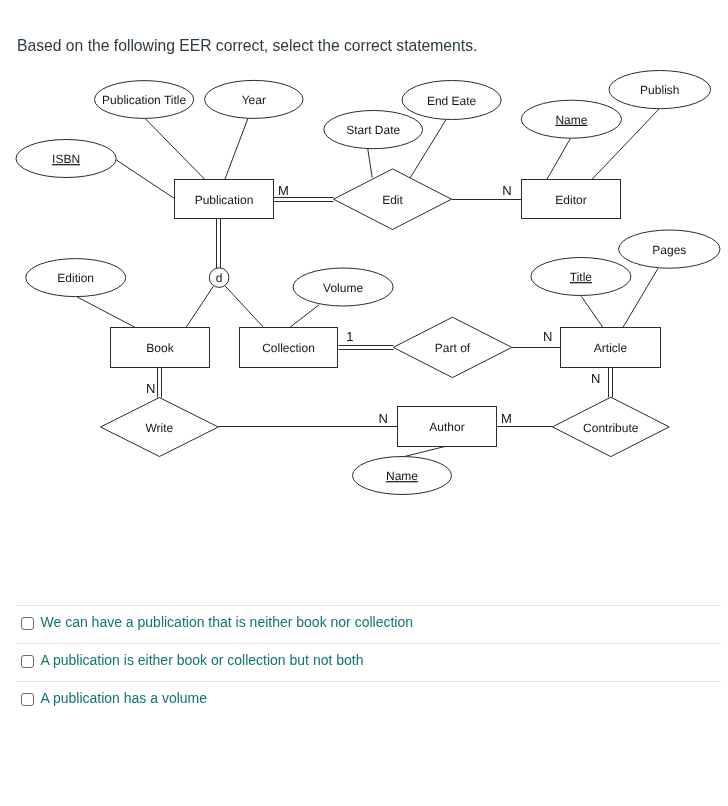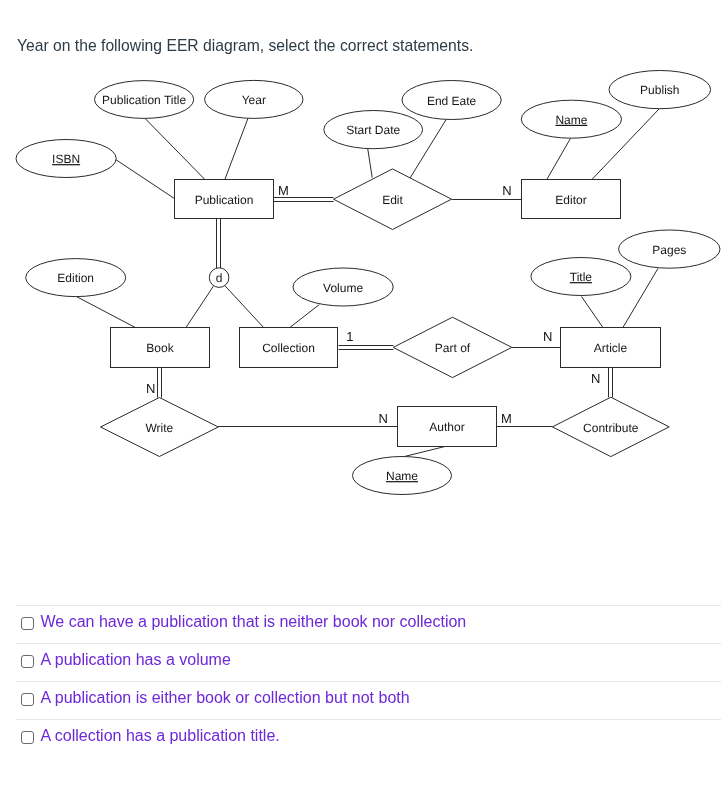--- a/index.html
+++ b/index.html
@@ -9,26 +9,26 @@
   #prompt{position:absolute;left:17px;top:36.4px;font-size:15.7px;line-height:20px;color:#2d3b45;white-space:nowrap;}
   #diagram{position:absolute;left:0;top:0;transform:translateZ(0);}
   #diagram text{font-family:"Liberation Sans",sans-serif;fill:#161616;-webkit-font-smoothing:antialiased;text-rendering:geometricPrecision;}
   #diagram .dlbl{font-size:12px;}
   #diagram .card{font-size:13px;}
   #diagram .key{text-decoration:underline;}
   #options{position:absolute;left:0;top:605.2px;width:728px;}
   .opt{position:relative;height:38.03px;box-sizing:border-box;border-top:1px solid #e6e6e6;margin-left:16px;width:705px;}
   .opt .box{position:absolute;left:5px;top:10.9px;width:13px;height:13px;box-sizing:border-box;
             border:1.5px solid #6a6a6a;border-radius:3px;background:#fff;}
-  .opt .lbl{position:absolute;left:24.5px;top:7.2px;font-size:16px;line-height:18px;color:#6d28d9;white-space:nowrap;}
+  .opt .lbl{position:absolute;left:24.5px;top:7.2px;font-size:14px;line-height:18px;color:#0f766e;white-space:nowrap;}
 </style>
 </head>
 <body>
 
-<div id="prompt">Year on the following EER diagram, select the correct statements.</div>
+<div id="prompt">Based on the following EER correct, select the correct statements.</div>
 
 <svg id="diagram" width="728" height="560" viewBox="0 0 728 560">
   <g fill="none" stroke="#2b2b2b" stroke-width="1" stroke-linecap="butt">
     <line x1="144.8" y1="118.2" x2="204.4" y2="179.0"></line>
     <line x1="248.0" y1="118.2" x2="225.0" y2="179.0"></line>
     <line x1="115.8" y1="159.6" x2="174.5" y2="198.6"></line>
     <line x1="273.5" y1="197.5" x2="333.6" y2="197.5"></line>
     <line x1="273.5" y1="201.5" x2="333.6" y2="201.5"></line>
     <line x1="367.7" y1="148.4" x2="372.2" y2="177.6"></line>
     <line x1="446.2" y1="119.4" x2="410.0" y2="178.1"></line>
@@ -165,23 +165,19 @@
 
 </svg>
 
 <div id="options">
   <div class="opt">
     <span class="box"></span>
     <span class="lbl">We can have a publication that is neither book nor collection</span>
   </div>
   <div class="opt">
     <span class="box"></span>
-    <span class="lbl">A publication has a volume</span>
-  </div>
-  <div class="opt">
-    <span class="box"></span>
     <span class="lbl">A publication is either book or collection but not both</span>
   </div>
   <div class="opt">
     <span class="box"></span>
-    <span class="lbl">A collection has a publication title.</span>
+    <span class="lbl">A publication has a volume</span>
   </div>
 </div>
 
 </body></html>

